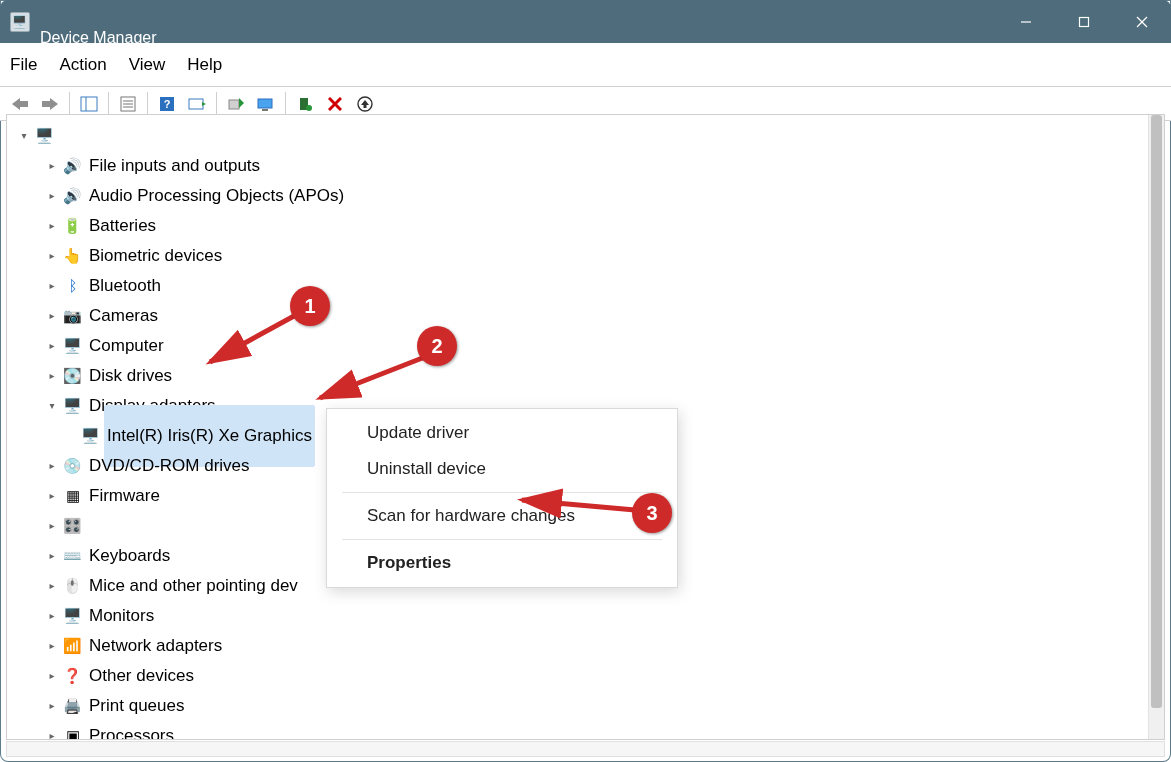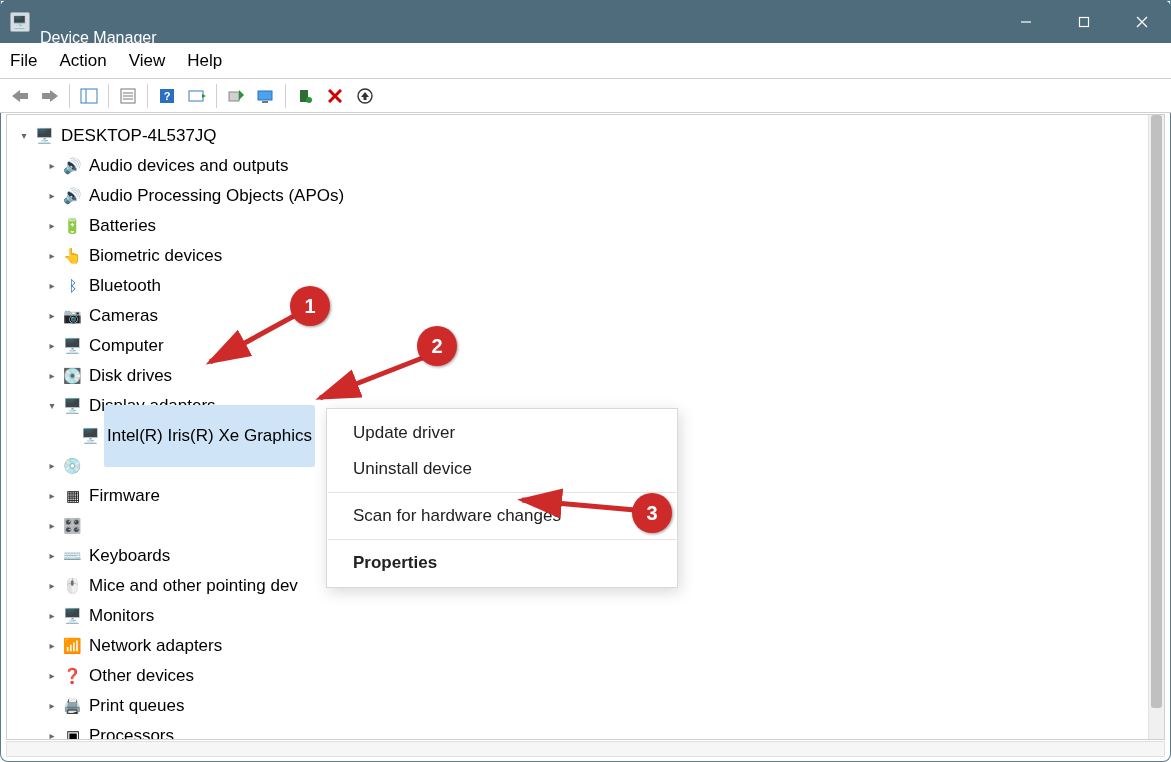--- a/index.html
+++ b/index.html
@@ -40,21 +40,21 @@
   .caption-btns { display:flex; height:100%; }
   .caption-btn {
     width: 58px; height: 100%;
     display:flex; align-items:center; justify-content:center;
     color:#fff; font-size:14px;
   }
   .caption-btn.close { }
   .caption-btn svg { display:block; }
   
   .menubar {
-    height: 36px;
+    height: 44px;
     display:flex;
     align-items:center;
     padding: 0 10px;
     gap: 22px;
     font-size: 17px;
     color: #000;
     background:#fff;
     border-bottom: 1px solid #d0d0d0;
   }
   
@@ -119,21 +119,21 @@
     margin-left:-3px;
   }
   
   .context-menu {
     position:absolute;
     left: 326px; top: 408px;
     width: 352px;
     background:#fff;
     border:1px solid #d9d9d9;
     box-shadow: 2px 4px 14px rgba(0,0,0,0.15);
-    padding: 6px 0;
+    padding: 6px 14px;
     font-size:17px;
   }
   .cm-item {
     padding: 8px 26px;
     color:#222;
   }
   .cm-sep {
     height:1px; background:#e3e3e3;
     margin: 5px 1px;
   }
@@ -269,30 +269,29 @@
   </div>
 </div>
 
 <div class="content">
   <div class="content-inner">
 
     <div class="node" style="margin-left:0px;">
       <div class="row">
         <span class="twisty">▾</span>
         <span class="node-icon">🖥️</span>
-        <span>DESKTOP-4L537JQ</span>
       </div>
     </div>
 
     <div style="margin-left:28px;">
       <div class="node">
           <div class="row">
         <span class="twisty">▸</span>
         <span class="node-icon">🔊</span>
-        <span>Audio devices and outputs</span>
+        <span>File inputs and outputs</span>
       </div>
         </div>
       <div class="node">
           <div class="row">
         <span class="twisty">▸</span>
         <span class="node-icon">🔊</span>
         <span>Audio Processing Objects (APOs)</span>
       </div>
         </div>
       <div class="node">
@@ -350,20 +349,21 @@
             <div class="row">
           <span class="node-icon">🖥️</span>
           <span class="selected">Intel(R) Iris(R) Xe Graphics</span>
         </div>
           </div>
       </div>
       <div class="node">
           <div class="row">
         <span class="twisty">▸</span>
         <span class="node-icon">💿</span>
+        <span>DVD/CD-ROM drives</span>
       </div>
         </div>
       <div class="node">
           <div class="row">
         <span class="twisty">▸</span>
         <span class="node-icon">▦</span>
         <span>Firmware</span>
       </div>
         </div>
       <div class="node">

